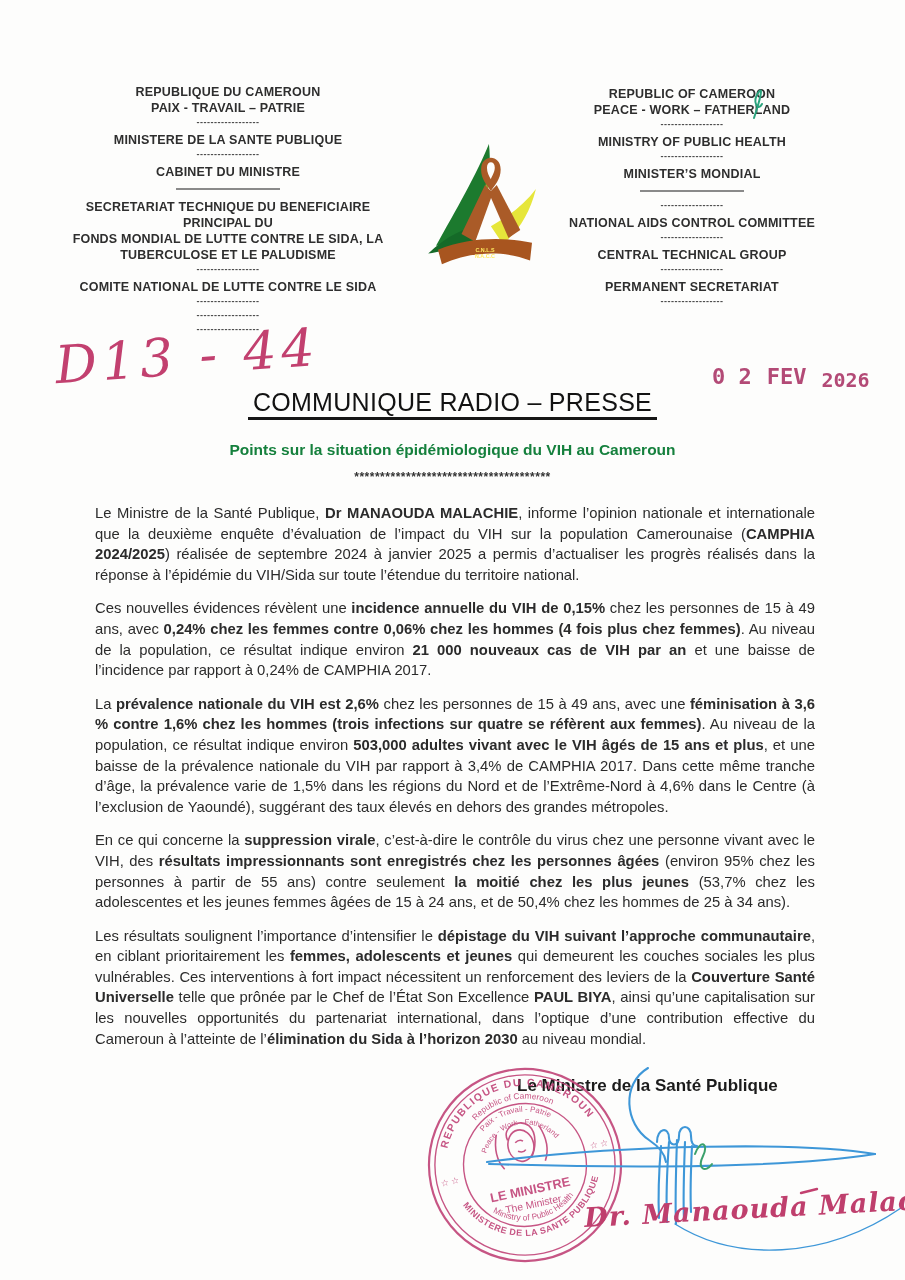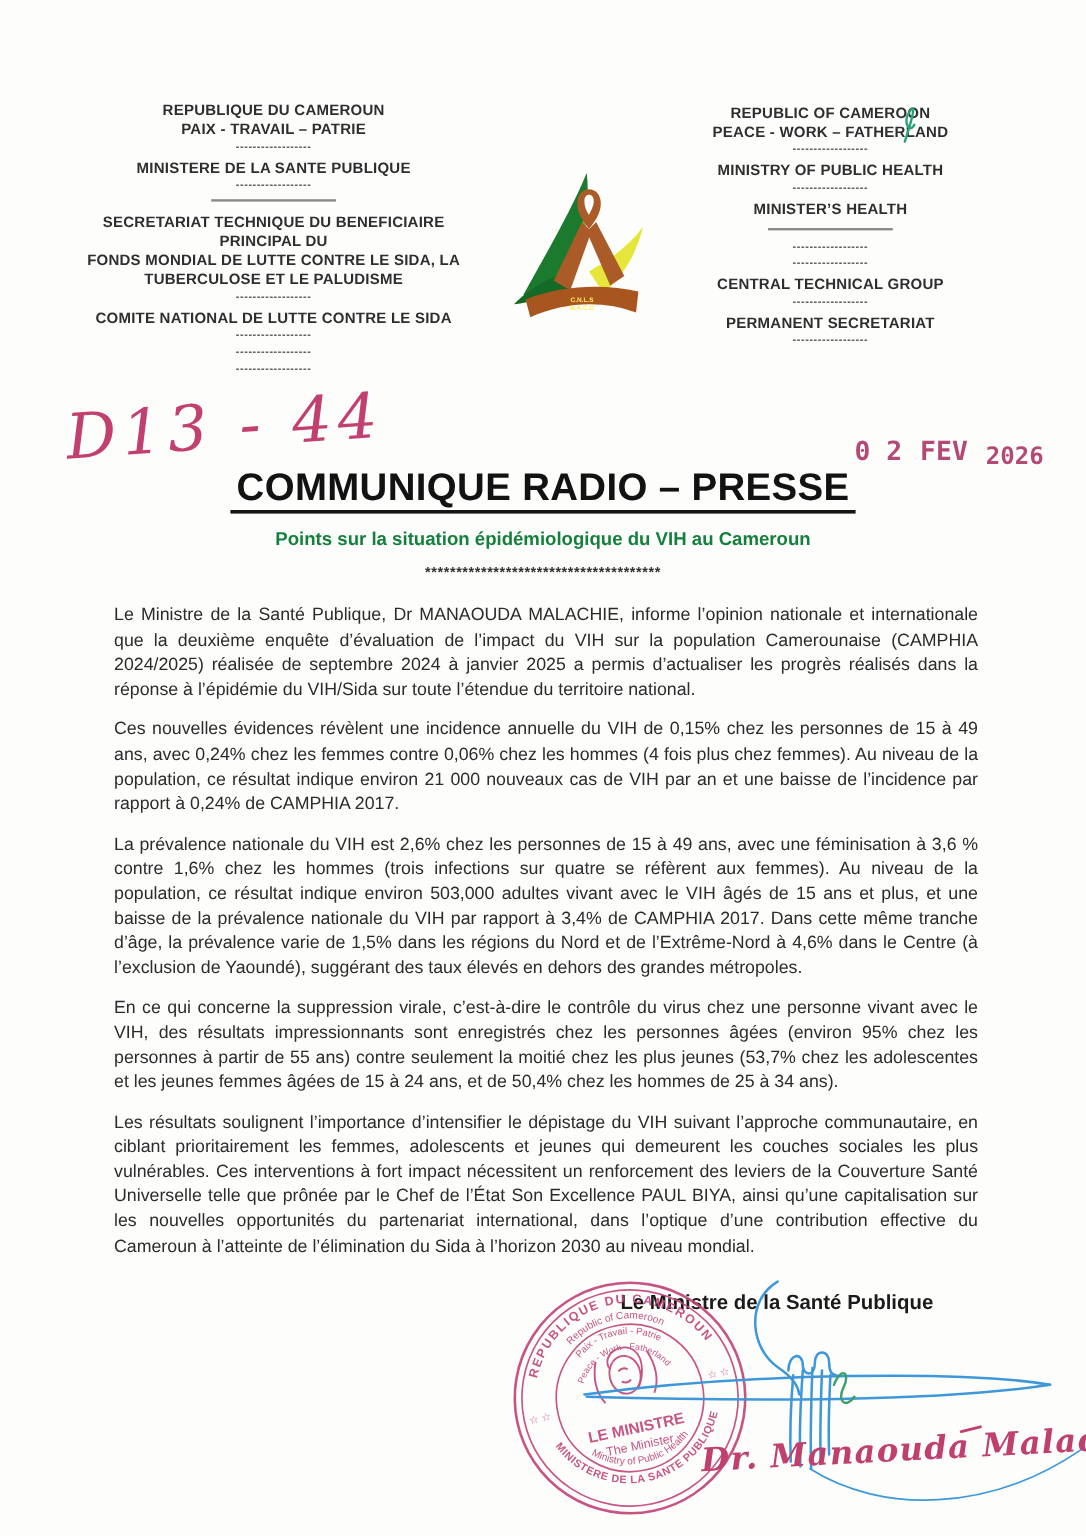--- a/index.html
+++ b/index.html
@@ -19,29 +19,29 @@
 
   
   .ref-hand{position:absolute;left:55px;top:326px;font-family:"DejaVu Serif",serif;font-style:italic;
             font-size:52px;color:#c2406f;transform:rotate(-4deg);letter-spacing:5px;}
   .date-stamp{position:absolute;left:712px;top:364px;display:flex;gap:15px;align-items:center;
               font-family:"DejaVu Sans Mono",monospace;font-weight:bold;font-size:22px;color:#b34a76;}
   .date-stamp .year{font-size:20px;transform:translateY(3px);}
 
   
   .title{position:absolute;top:388px;left:0;right:0;text-align:center;}
-  .title span{font-size:32px;font-weight:bold;letter-spacing:0.3px;color:#121212;
+  .title span{font-size:25px;font-weight:normal;letter-spacing:0.3px;color:#121212;
               border-bottom:3px solid #161616;padding:0 5px 1px;}
   .subtitle{position:absolute;top:441px;left:0;right:0;text-align:center;font-weight:bold;font-size:15.5px;color:#15803d;}
   .stars{position:absolute;top:470px;left:0;right:0;text-align:center;font-size:12px;font-weight:bold;letter-spacing:0.5px;color:#333;}
 
   
   .body{position:absolute;left:95px;top:503px;width:720px;font-size:14.8px;line-height:20.6px;text-align:justify;color:#2b2b2b;}
   .body p{margin:0 0 13px;}
-  .b{font-weight:normal;}
+  .b{font-weight:bold;}
 
   
   .sig-heading{position:absolute;left:517px;top:1076px;font-weight:bold;font-size:17px;color:#1b1b1b;}
   .stamp{position:absolute;left:426px;top:1066px;width:198px;height:198px;opacity:0.92;}
   .sig-strokes{position:absolute;left:425px;top:1050px;width:480px;height:230px;}
   .sig-script{position:absolute;left:584px;top:1192px;font-family:"DejaVu Serif",serif;font-style:italic;
               font-weight:bold;font-size:27px;color:#bf3f6d;transform:rotate(-3deg);letter-spacing:1px;white-space:nowrap;}
   .pen-mark{position:absolute;left:748px;top:78px;width:20px;height:46px;}
 </style>
 </head>
@@ -53,20 +53,21 @@
     <div class="hb">
       <div class="hb-text">REPUBLIQUE DU CAMEROUN
 PAIX - TRAVAIL – PATRIE</div>
       <div class="hb-sep">------------------</div>
     </div>
     <div class="hb">
       <div class="hb-text">MINISTERE DE LA SANTE PUBLIQUE</div>
       <div class="hb-sep">------------------</div>
     </div>
     <div class="hb">
+      <div class="hb-text">CABINET DU MINISTRE</div>
       <div class="hb-solid"></div>
     </div>
     <div class="hb">
       <div class="hb-text">SECRETARIAT TECHNIQUE DU BENEFICIAIRE PRINCIPAL DU
 FONDS MONDIAL DE LUTTE CONTRE LE SIDA, LA
 TUBERCULOSE ET LE PALUDISME</div>
       <div class="hb-sep">------------------</div>
     </div>
     <div class="hb">
       <div class="hb-text">COMITE NATIONAL DE LUTTE CONTRE LE SIDA</div>
@@ -84,27 +85,28 @@
     <div class="hb">
       <div class="hb-text">REPUBLIC OF CAMEROON
 PEACE - WORK – FATHERLAND</div>
       <div class="hb-sep">------------------</div>
     </div>
     <div class="hb">
       <div class="hb-text">MINISTRY OF PUBLIC HEALTH</div>
       <div class="hb-sep">------------------</div>
     </div>
     <div class="hb">
-      <div class="hb-text">MINISTER’S HEALTH</div>
+      <div class="hb-text">MINISTER’S MONDIAL</div>
       <div class="hb-solid"></div>
     </div>
     <div class="hb">
       <div class="hb-sep">------------------</div>
     </div>
     <div class="hb">
+      <div class="hb-text">NATIONAL AIDS CONTROL COMMITTEE</div>
       <div class="hb-sep">------------------</div>
     </div>
     <div class="hb">
       <div class="hb-text">CENTRAL TECHNICAL GROUP</div>
       <div class="hb-sep">------------------</div>
     </div>
     <div class="hb">
       <div class="hb-text">PERMANENT SECRETARIAT</div>
       <div class="hb-sep">------------------</div>
     </div>

